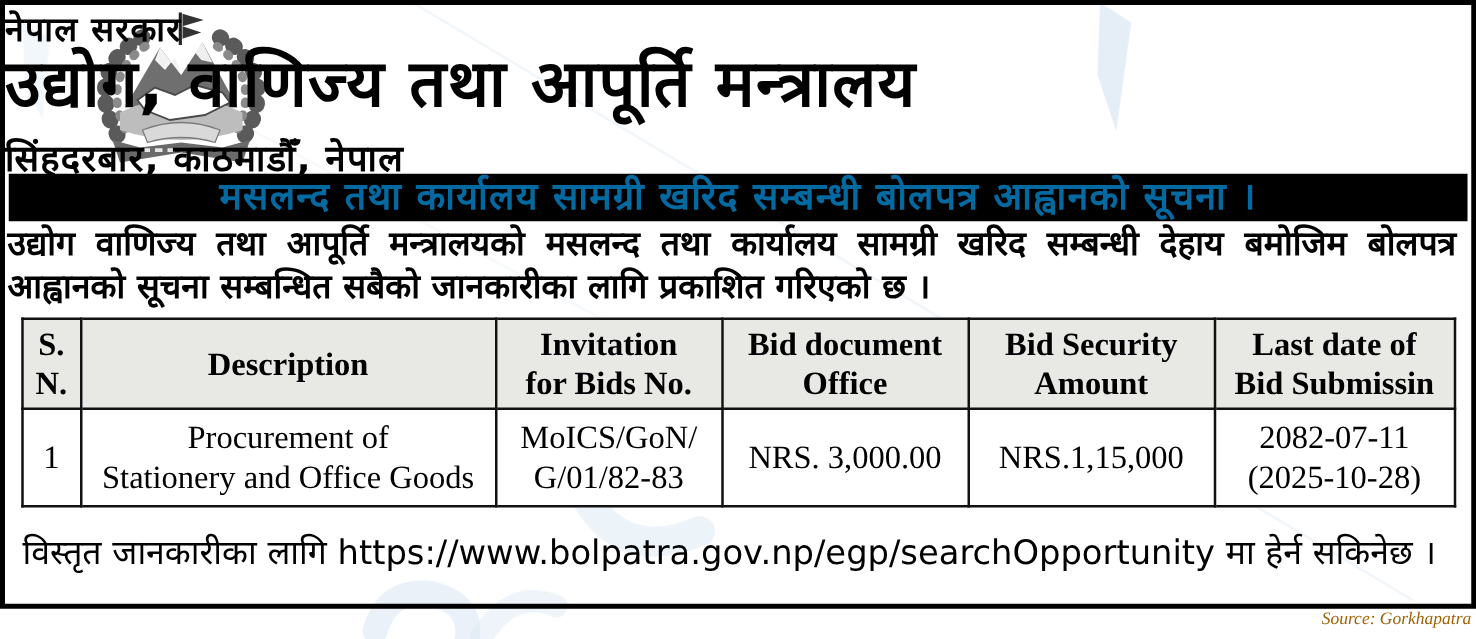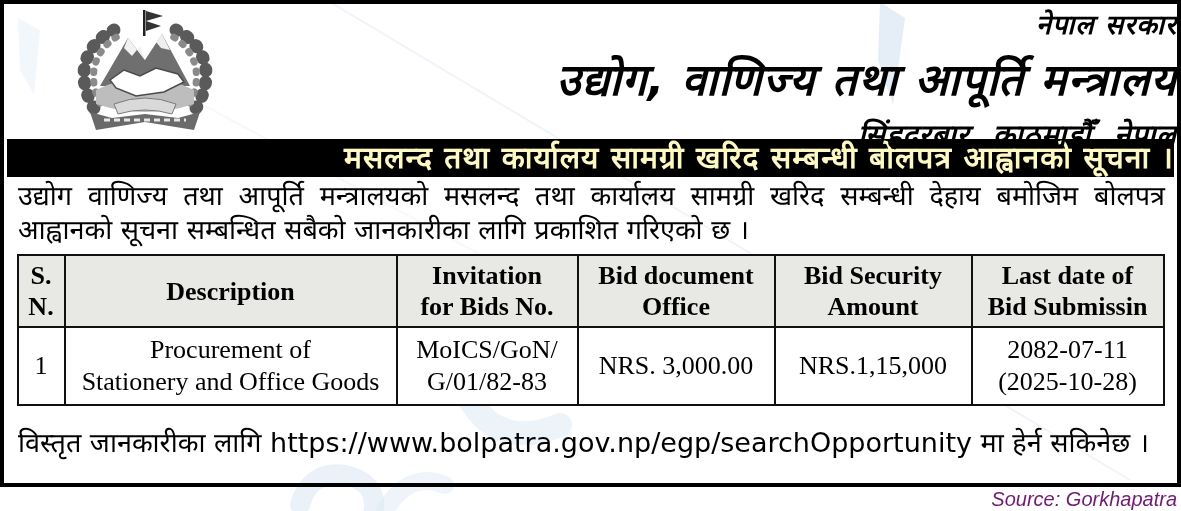--- a/index.html
+++ b/index.html
@@ -18,44 +18,44 @@
     box-sizing:border-box;
     background:transparent;
   }
   
   .wm{position:absolute;pointer-events:none;}
   
   .header{position:relative;height:132px;}
   .emblem{position:absolute;left:62px;top:4px;}
   .header-text{
     position:absolute;left:0;top:0;width:100%;
-    text-align:right;line-height:1.05;font-style:italic;
+    text-align:left;line-height:1.05;
   }
   .gov-line{font-size:27px;font-weight:bold;padding-top:7px;letter-spacing:1px;}
-  .ministry-line{font-size:44px;font-weight:bold;margin-top:18px;letter-spacing:1px;}
+  .ministry-line{font-size:52px;font-weight:bold;margin-top:2px;letter-spacing:1px;}
   .address-line{font-size:29px;font-weight:bold;margin-top:16px;letter-spacing:1px;}
   
   .banner{
     margin:3px 3px 0 3px;
-    background:#000;color:#fef9c3;
-    text-align:right;
+    background:#000;color:#0369a1;
+    text-align:center;
     font-size:30px;font-weight:bold;
     line-height:38px;height:38px;
     letter-spacing:1px;
   }
   
   .published{
     text-align:center;
     font-size:27px;font-weight:bold;
     margin-top:5px;height:33px;line-height:33px;
   }
   
   .body-par{
-    margin:2px 12px 0 14px;
-    font-size:27px;font-weight:400;
+    margin:2px 12px 0 2px;
+    font-size:27px;font-weight:700;
     line-height:34px;
     text-align:justify;
   }
   
   table.bids{
     border-collapse:collapse;
     margin:7px auto 0 auto;
     width:1146px;
     table-layout:fixed;
     font-family:"Liberation Serif","DejaVu Serif",serif;
@@ -82,23 +82,23 @@
   .footer-line{
     margin:21px 10px 0 14px;
     font-size:27px;font-weight:500;
     height:32px;line-height:32px;
     white-space:nowrap;
     font-family:"DejaVu Sans",sans-serif;
   }
   
   .source{
     position:absolute;right:4px;top:488px;
-    font-family:Liberation Sans, sans-serif;
+    font-family:Liberation Serif, serif;
     font-style:italic;
-    font-size:20px;color:#701a75;
+    font-size:14px;color:#a16207;
   }
 </style>
 </head>
 <body>
 
 <div class="page">
 
   <svg class="wm" width="1181" height="511" viewBox="0 0 1181 511" style="left:0;top:0;">
     <g opacity="0.55" fill="none" stroke="#bcd4ea">
       <path d="M880 2 L905 18 L893 105 L878 60 Z" fill="#cfe0f0" stroke="none"></path>

